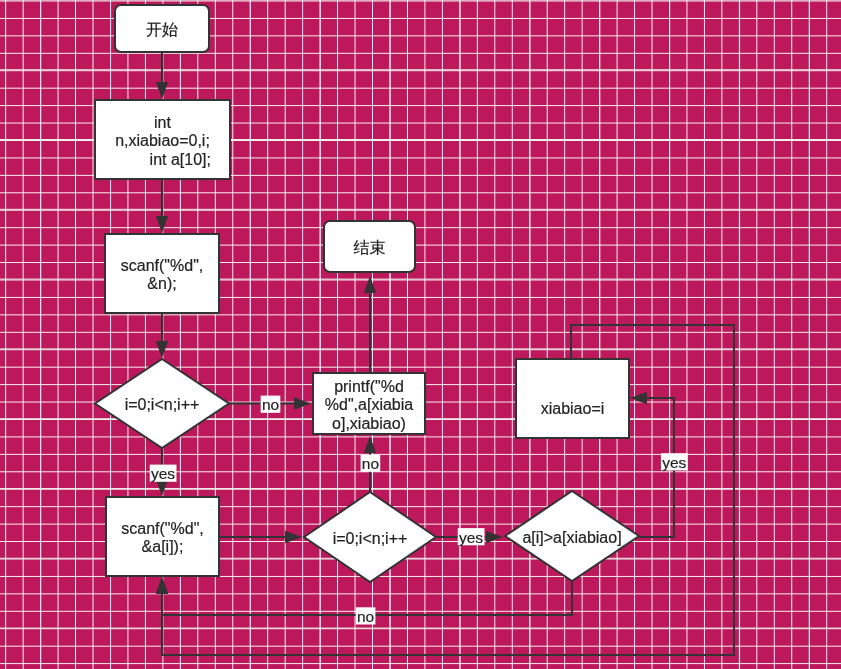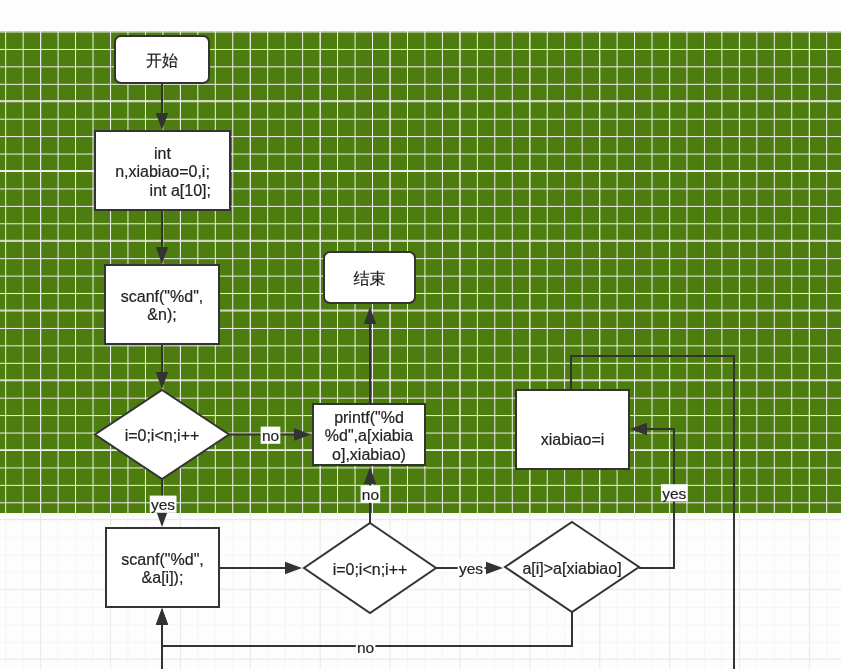--- a/index.html
+++ b/index.html
@@ -1,19 +1,19 @@
 <!DOCTYPE html>
 <html><head>
 <meta charset="utf-8">
 <title>flowchart</title>
 <style>
   html,body{margin:0;padding:0;}
   body{width:841px;height:669px;overflow:hidden;background:#fdfdfd;
        font-family:"Liberation Sans","DejaVu Sans",sans-serif;}
-  #canvas{position:relative;width:841px;height:482px;background:#4d7c0f;margin-top:31px;}
+  #canvas{position:relative;width:841px;height:669px;background:#be185d;}
   .grid{position:absolute;left:0;top:0;width:841px;height:669px;
         background-image:
           linear-gradient(to right, #eaeaea 1.25px, transparent 1.3px),
           linear-gradient(to bottom, #eaeaea 1.25px, transparent 1.3px),
           linear-gradient(to right, #f5f5f5 1.25px, transparent 1.3px),
           linear-gradient(to bottom, #f5f5f5 1.25px, transparent 1.3px);
         background-size: 69.9px 100%, 100% 69.8px, 17.475px 100%, 100% 17.45px;
         background-position: 40.2px 0, 0 -0.6px, 5.2px 0, 0 0.5px;
         filter: blur(0.4px);}
   svg.chart{position:absolute;left:0;top:0;width:841px;height:669px;opacity:0.999;}

